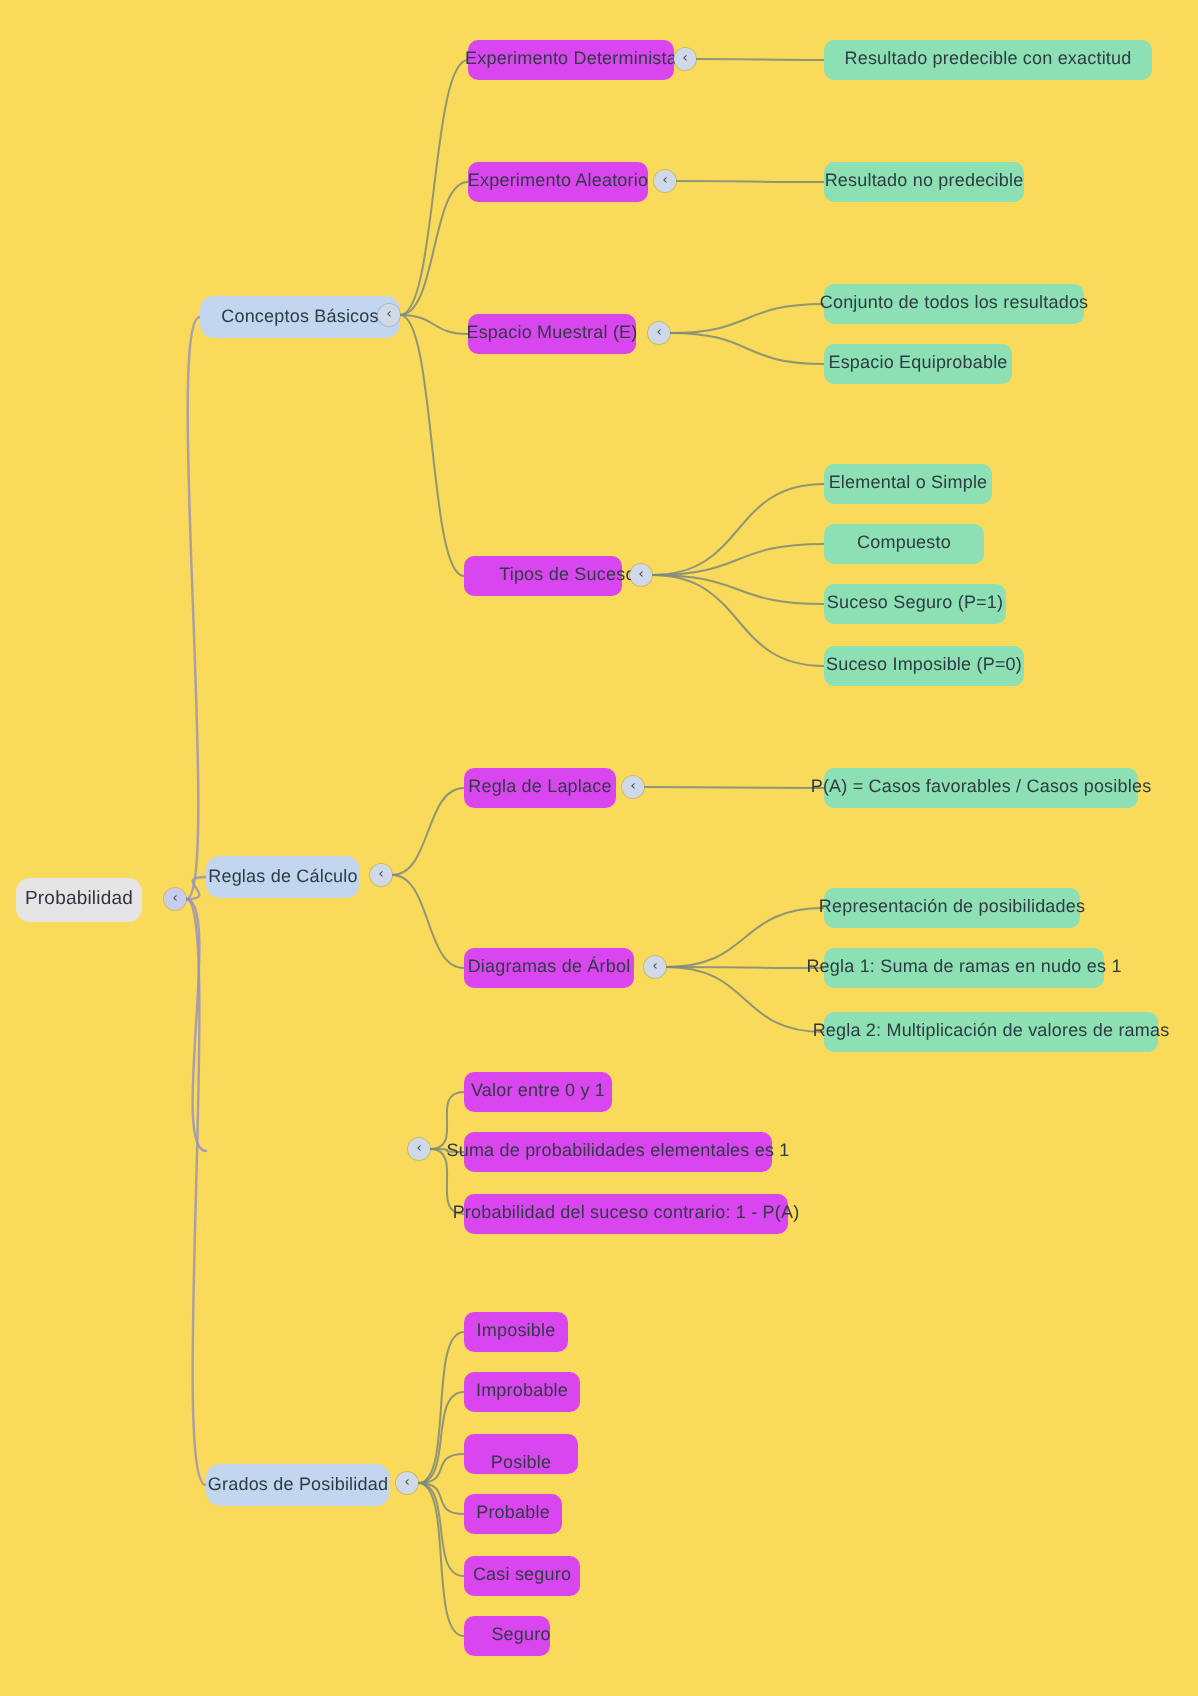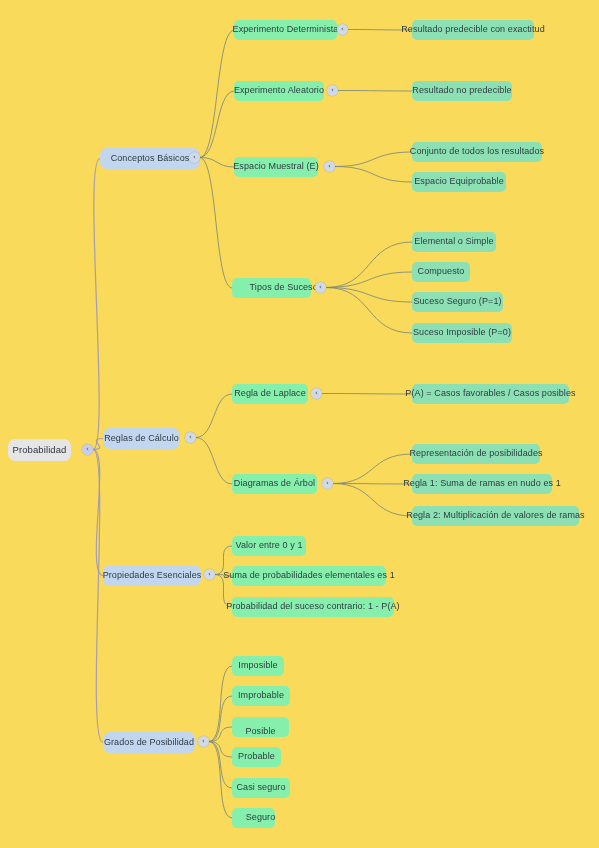--- a/index.html
+++ b/index.html
@@ -49,21 +49,21 @@
     font-size: 9.5px;
     color: #2f3440;
   }
   .node.lvl1 {
     background: #c3d6ef;
     border-radius: 7px;
     height: 21px;
     color: #2f3b42;
   }
   .node.lvl2 {
-    background: #86efac;
+    background: #d946ef;
   }
   .node.lvl3 {
     background: #8ce0b4;
   }
   .toggle {
     position: absolute;
     width: 11px;
     height: 11px;
     border-radius: 50%;
     background: #cfd9e8;
@@ -120,21 +120,21 @@
     </div>
     <div class="toggle root-toggle" style="left: 82px; top: 444px;">‹</div>
     <div class="node lvl1" style="left: 100px; top: 148px; width: 100px;">
       <span>Conceptos Básicos</span>
     </div>
     <div class="toggle" style="left: 189px; top: 152px;">‹</div>
     <div class="node lvl2" style="left: 234px; top: 20px; width: 103px;">
       <span>Experimento Determinista</span>
     </div>
     <div class="toggle" style="left: 337px; top: 24px;">‹</div>
-    <div class="node lvl3" style="left: 412px; top: 20px; width: 122px;">
+    <div class="node lvl3" style="left: 412px; top: 20px; width: 164px;">
       <span>Resultado predecible con exactitud</span>
     </div>
     <div class="node lvl2" style="left: 234px; top: 81px; width: 90px;">
       <span>Experimento Aleatorio</span>
     </div>
     <div class="toggle" style="left: 327px; top: 85px;">‹</div>
     <div class="node lvl3" style="left: 412px; top: 81px; width: 100px;">
       <span>Resultado no predecible</span>
     </div>
     <div class="node lvl2" style="left: 234px; top: 157px; width: 84px;">
@@ -147,21 +147,21 @@
     <div class="node lvl3" style="left: 412px; top: 172px; width: 94px;">
       <span>Espacio Equiprobable</span>
     </div>
     <div class="node lvl2" style="left: 232px; top: 278px; width: 79px; padding-left: 36px;">
       <span>Tipos de Sucesos</span>
     </div>
     <div class="toggle" style="left: 315px; top: 282px;">‹</div>
     <div class="node lvl3" style="left: 412px; top: 232px; width: 84px;">
       <span>Elemental o Simple</span>
     </div>
-    <div class="node lvl3" style="left: 412px; top: 262px; width: 58px;">
+    <div class="node lvl3" style="left: 412px; top: 262px; width: 80px;">
       <span>Compuesto</span>
     </div>
     <div class="node lvl3" style="left: 412px; top: 292px; width: 91px;">
       <span>Suceso Seguro (P=1)</span>
     </div>
     <div class="node lvl3" style="left: 412px; top: 323px; width: 100px;">
       <span>Suceso Imposible (P=0)</span>
     </div>
     <div class="node lvl1" style="left: 103px; top: 428px; width: 77px;">
       <span>Reglas de Cálculo</span>
@@ -180,23 +180,20 @@
     <div class="toggle" style="left: 322px; top: 478px;">‹</div>
     <div class="node lvl3" style="left: 412px; top: 444px; width: 128px;">
       <span>Representación de posibilidades</span>
     </div>
     <div class="node lvl3" style="left: 412px; top: 474px; width: 140px;">
       <span>Regla 1: Suma de ramas en nudo es 1</span>
     </div>
     <div class="node lvl3" style="left: 412px; top: 506px; width: 167px;">
       <span>Regla 2: Multiplicación de valores de ramas</span>
     </div>
-    <div class="node lvl1" style="left: 103px; top: 565px; width: 98px;">
-      <span>Propiedades Esenciales</span>
-    </div>
     <div class="toggle" style="left: 204px; top: 569px;">‹</div>
     <div class="node lvl2" style="left: 232px; top: 536px; width: 74px;">
       <span>Valor entre 0 y 1</span>
     </div>
     <div class="node lvl2" style="left: 232px; top: 566px; width: 154px;">
       <span>Suma de probabilidades elementales es 1</span>
     </div>
     <div class="node lvl2" style="left: 232px; top: 597px; width: 162px;">
       <span>Probabilidad del suceso contrario: 1 - P(A)</span>
     </div>

